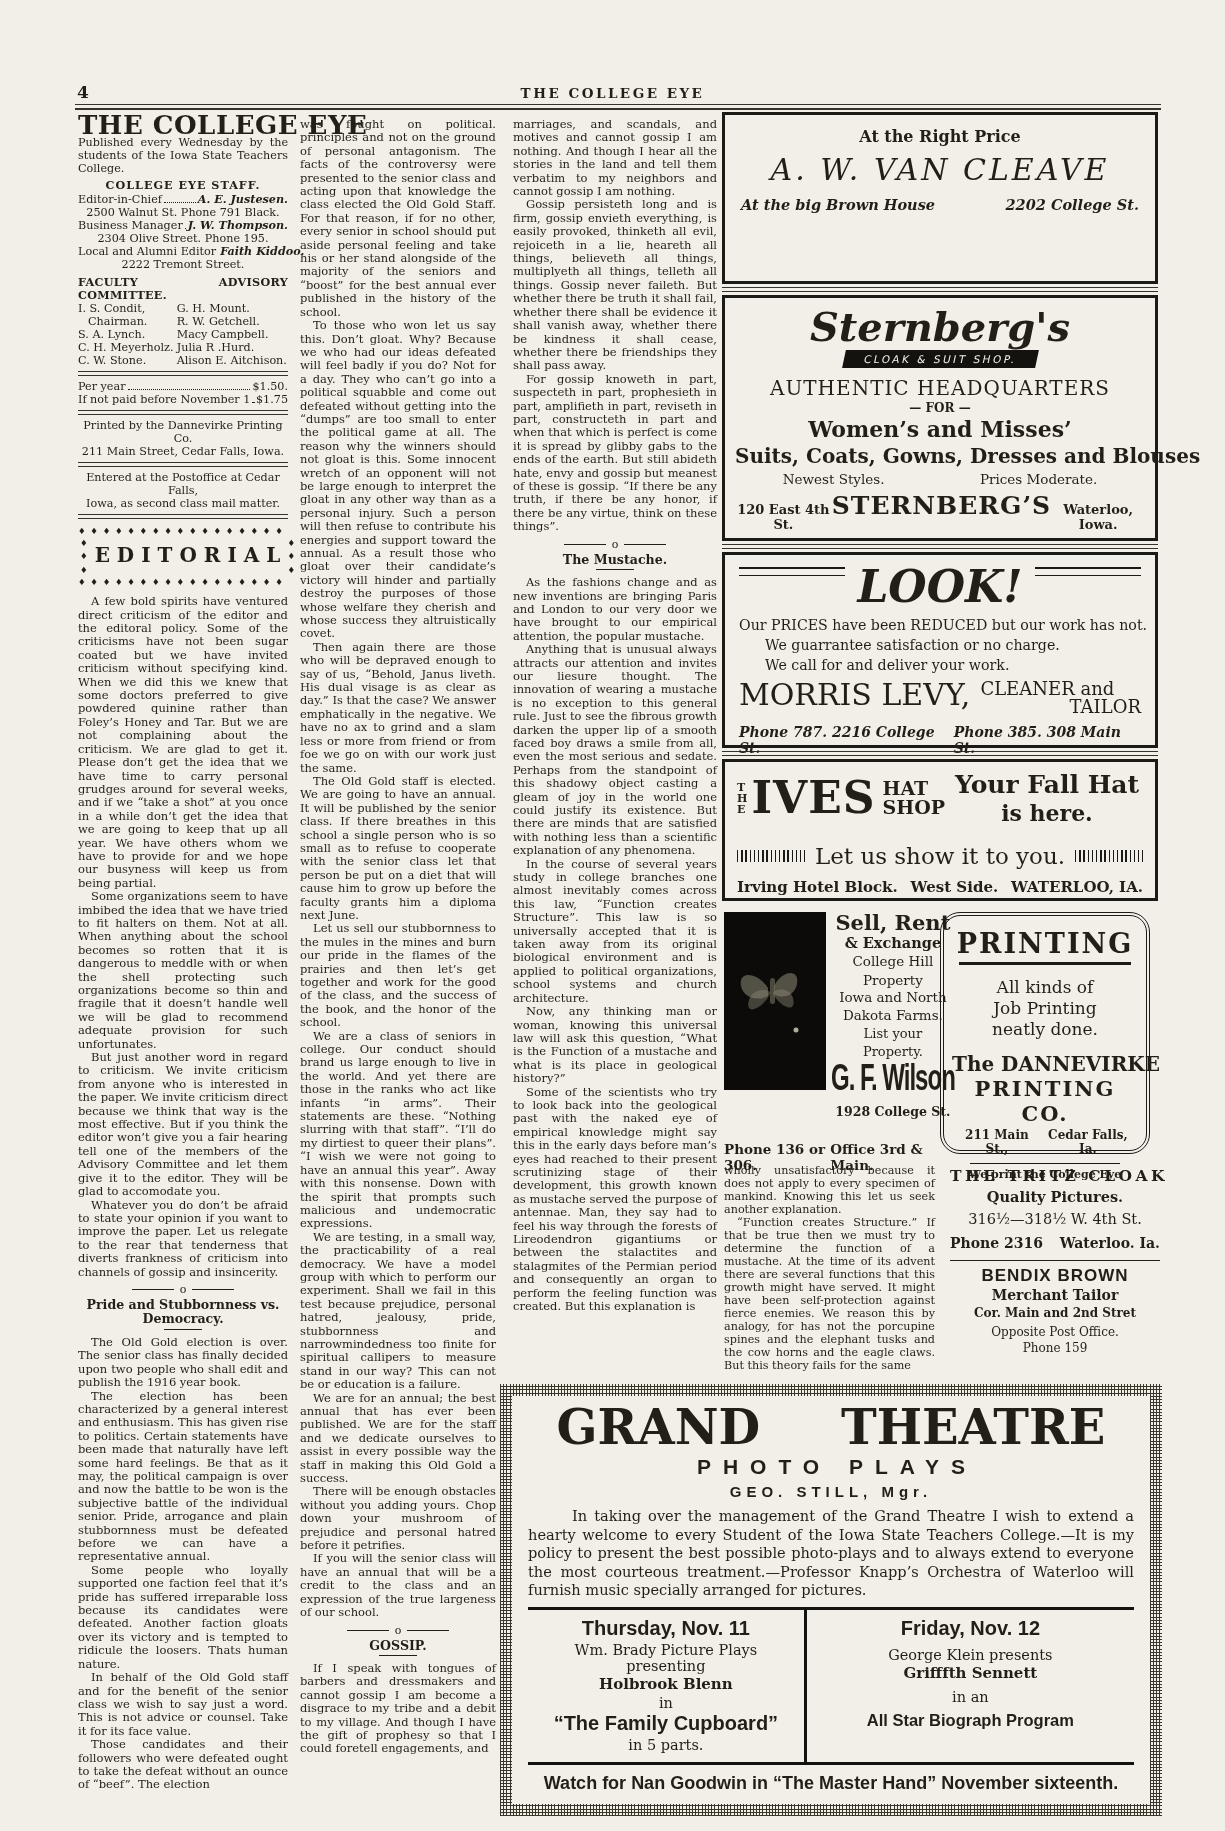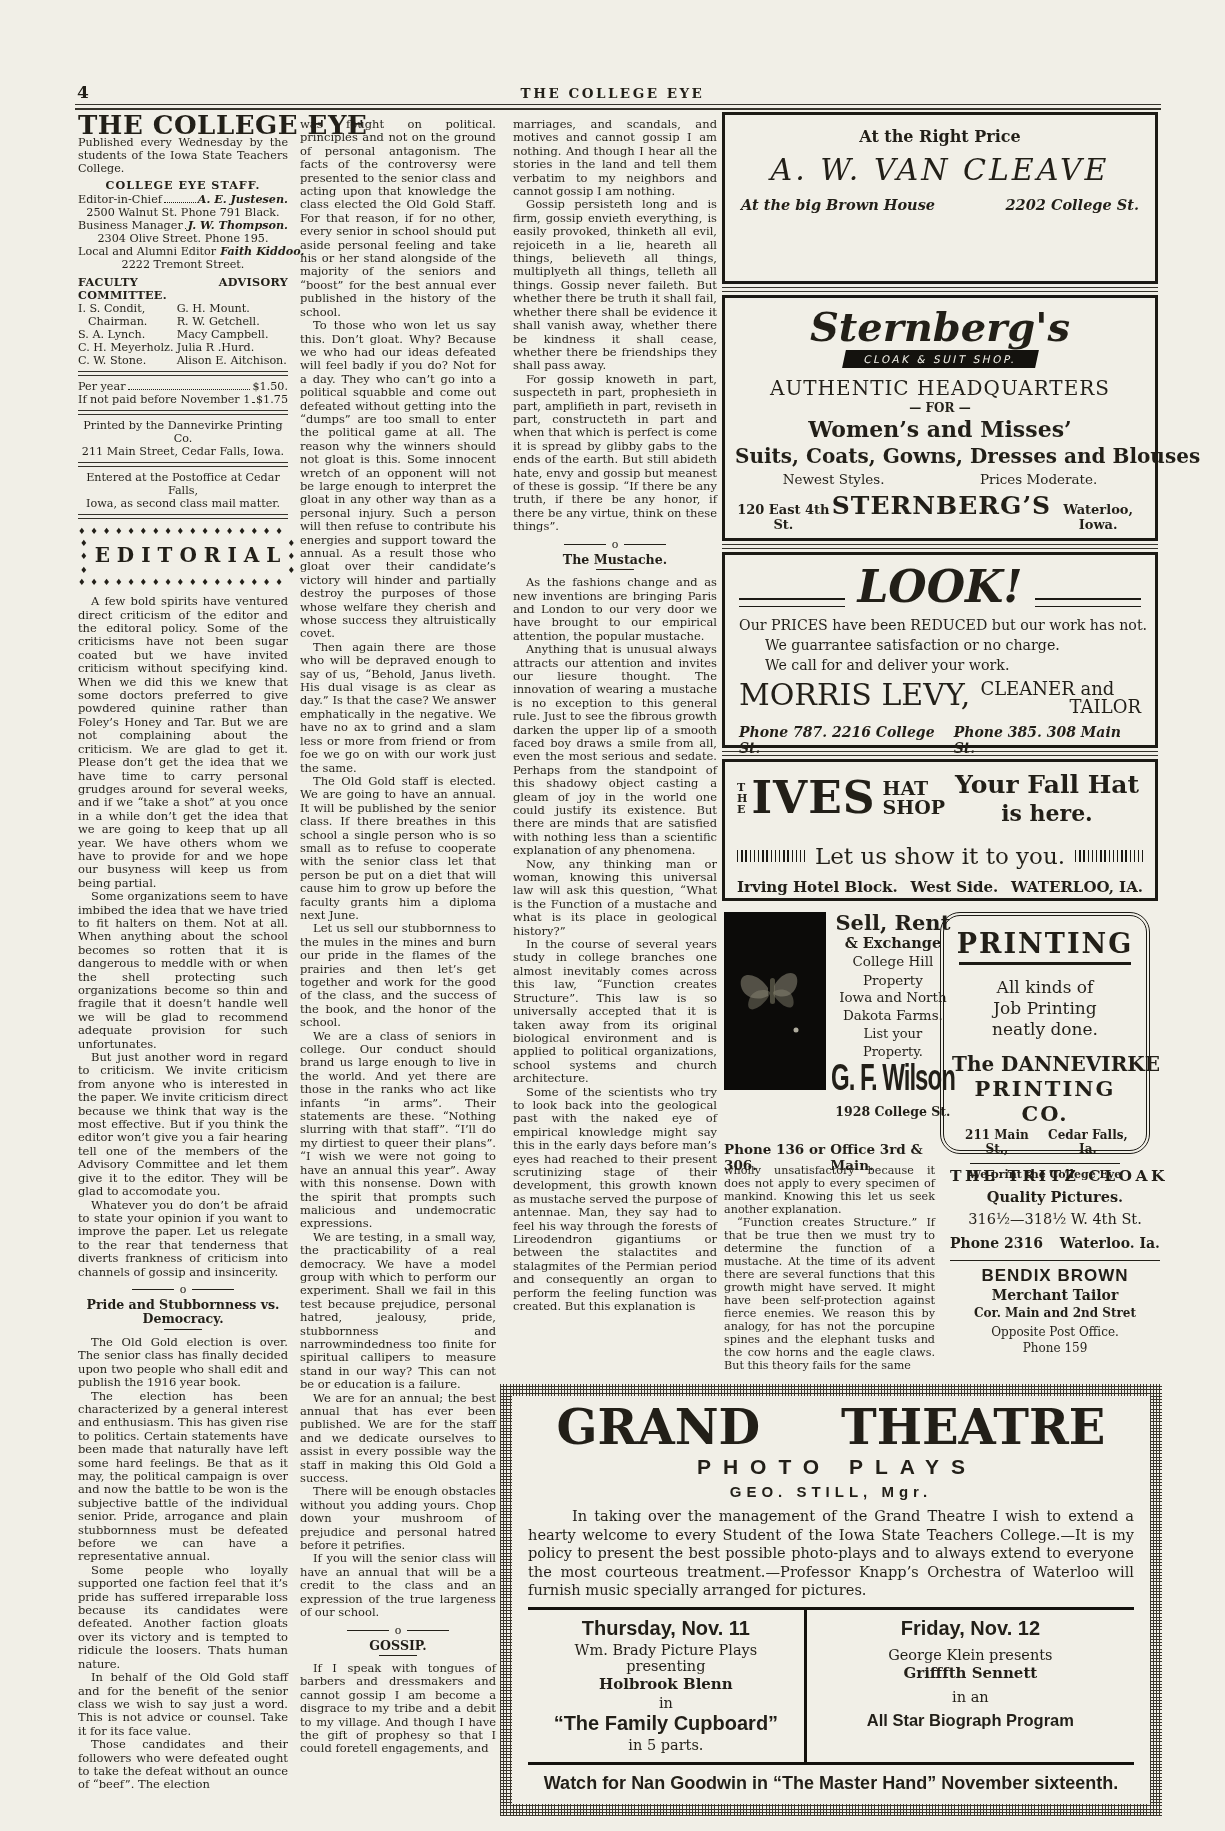--- a/index.html
+++ b/index.html
@@ -64,21 +64,21 @@
 .st-l1{font-size:20px;letter-spacing:1px;margin-top:8px}
 .st-l2{font-size:12px;font-weight:bold;margin-top:1px}
 .st-l3{font-size:22px;font-weight:bold;margin-top:1px}
 .st-l4{font-size:20px;font-weight:bold;white-space:nowrap;margin-top:2px}
 .st-small{display:flex;justify-content:space-around;font-size:13.5px;margin-top:3px}
 .st-foot{display:flex;justify-content:space-between;align-items:baseline;margin-top:4px}
 .st-foot .f1,.st-foot .f3{font-weight:bold;font-size:13px}
 .st-foot .f2{font-weight:bold;font-size:25px;letter-spacing:1px}
 
 .look{padding:12px 14px;height:196px}
-.look-title-row{display:flex;align-items:flex-end}
+.look-title-row{display:flex;align-items:flex-start}
 .look-rule{flex:1;height:9px;border-top:2.5px solid #1c1a15;border-bottom:1.2px solid #1c1a15}
 .look-word{font-size:44px;font-weight:bold;font-style:italic;margin:0 12px;line-height:40px}
 .look-l1{font-size:14.2px;margin-top:10px;text-align:justify;white-space:nowrap}
 .look-l2,.look-l3{font-size:14.2px;padding-left:26px;margin-top:4px}
 .look-name-row{display:flex;align-items:flex-start;margin-top:7px}
 .look-name{font-size:30px;line-height:30px;white-space:nowrap}
 .look-roles{margin-left:10px;font-size:18px;line-height:18px;flex:1}
 .look-roles .r2{text-align:right}
 .look-foot{display:flex;justify-content:space-between;font-style:italic;font-size:14px;font-weight:bold;margin-top:8px}
 
@@ -284,22 +284,22 @@
     <div class="div-o">
         <span class="dline"></span>
         <span class="oo">o</span>
         <span class="dline"></span>
       </div>
     <div class="art-head">The Mustache.</div>
     <div class="hrule-short"></div>
     <div>
         <p>As the fashions change and as new inventions are bringing Paris and London to our very door we have brought to our empirical attention, the popular mustache.</p>
         <p>Anything that is unusual always attracts our attention and invites our liesure thought. The innovation of wearing a mustache is no exception to this general rule. Just to see the fibrous growth darken the upper lip of a smooth faced boy draws a smile from all, even the most serious and sedate. Perhaps from the standpoint of this shadowy object casting a gleam of joy in the world one could justify its existence. But there are minds that are satisfied with nothing less than a scientific explanation of any phenomena.</p>
+        <p>In the course of several years study in college branches one almost inevitably comes across this law, “Function creates Structure”. This law is so universally accepted that it is taken away from its original biological environment and is applied to political organizations, school systems and church architecture.</p>
         <p>Now, any thinking man or woman, knowing this universal law will ask this question, “What is the Function of a mustache and what is its place in geological history?”</p>
-        <p>In the course of several years study in college branches one almost inevitably comes across this law, “Function creates Structure”. This law is so universally accepted that it is taken away from its original biological environment and is applied to political organizations, school systems and church architecture.</p>
         <p>Some of the scientists who try to look back into the geological past with the naked eye of empirical knowledge might say this in the early days before man’s eyes had reached to their present scrutinizing stage of their development, this growth known as mustache served the purpose of antennae. Man, they say had to feel his way through the forests of Lireodendron gigantiums or between the stalactites and stalagmites of the Permian period and consequently an organ to perform the feeling function was created. But this explanation is</p>
       </div>
   </div>
 
   <div class="col" id="col4">
     <p class="lead">wholly unsatisfactory because it does not apply to every specimen of mankind. Knowing this let us seek another explanation.</p>
     <div>
         <p>“Function creates Structure.” If that be true then we must try to determine the function of a mustache. At the time of its advent there are several functions that this growth might have served. It might have been self-protection against fierce enemies. We reason this by analogy, for has not the porcupine spines and the elephant tusks and the cow horns and the eagle claws. But this theory fails for the same</p>
       </div>
   </div>

